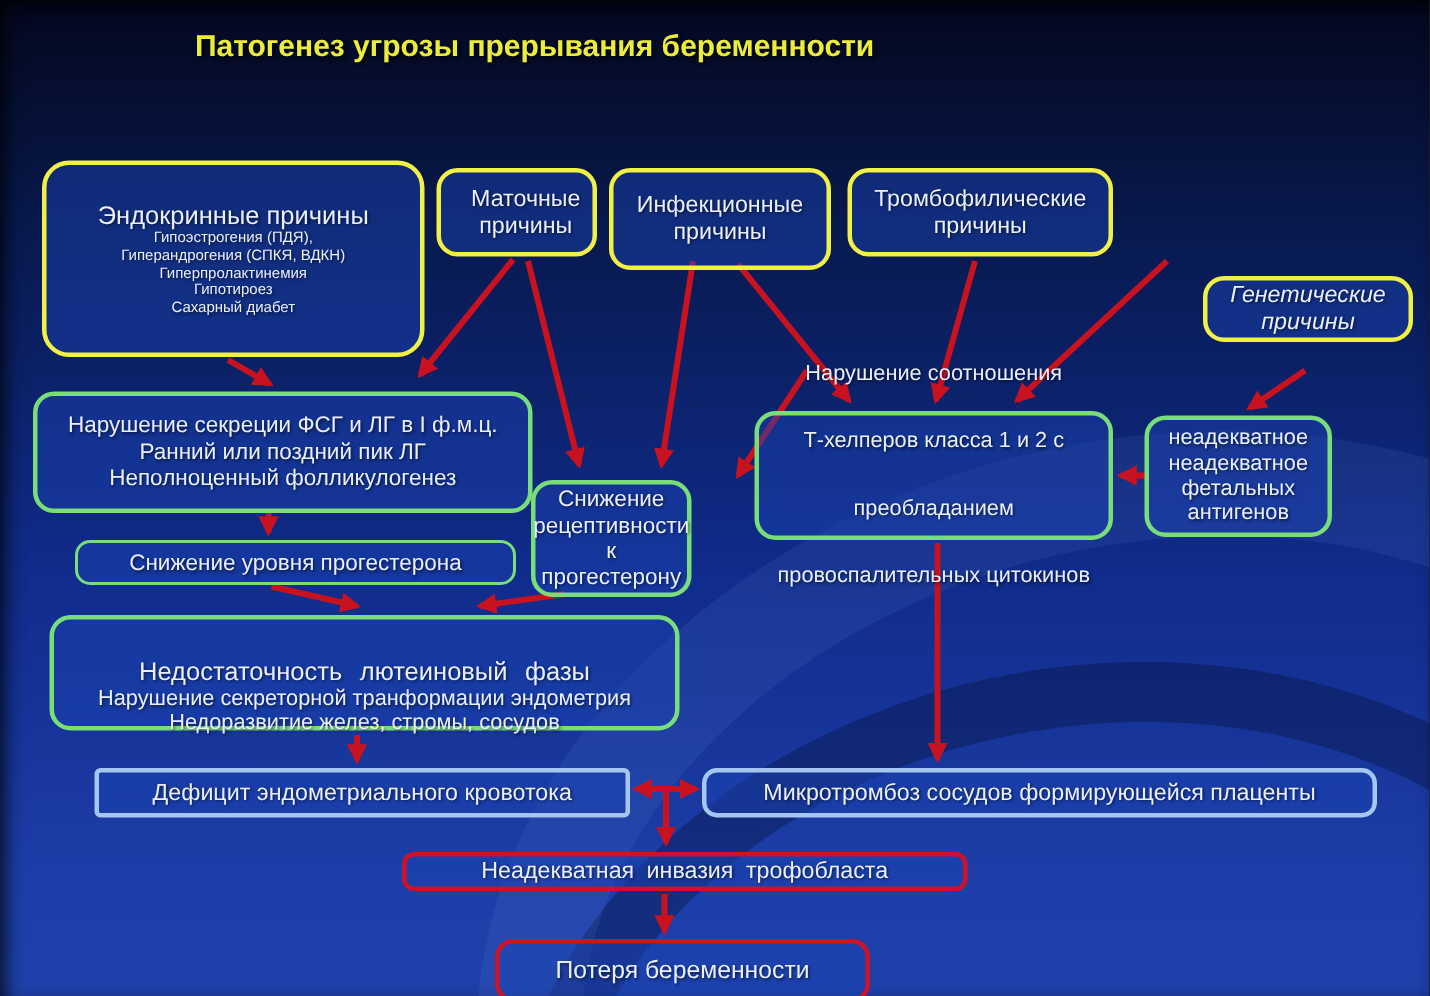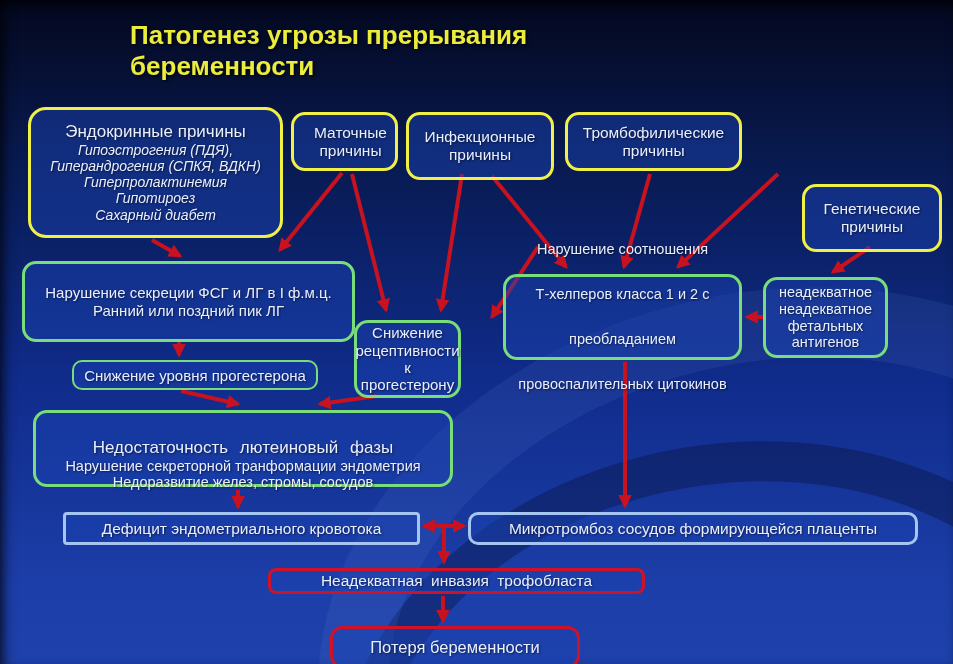--- a/index.html
+++ b/index.html
@@ -9,42 +9,42 @@
     overflow:hidden;
     font-family:"Liberation Sans","DejaVu Sans",sans-serif;
     background:linear-gradient(180deg,#04081e 0%,#081a50 24%,#102c8c 58%,#1c3ea8 88%,#1e41ab 100%);
     box-shadow:inset 10px 0 14px -8px rgba(0,0,0,.85), inset 0 10px 14px -8px rgba(0,0,0,.9);
   }
   .arc{position:absolute;border-radius:50%;pointer-events:none;z-index:1;}
   .arc1{right:-260px;bottom:-330px;width:760px;height:560px;border:70px solid rgba(120,160,240,.10);transform:rotate(-14deg);}
   .arc2{right:-180px;bottom:-420px;width:720px;height:560px;border:40px solid rgba(6,14,50,.35);transform:rotate(-10deg);}
   #title{
     position:absolute;left:130px;top:20px;width:480px;z-index:3;
-    font-size:26px;font-weight:bold;line-height:1.18;
+    font-size:20px;font-weight:bold;line-height:1.18;
     text-shadow:2px 2px 3px rgba(0,0,0,.65);
   }
   .node{
     position:absolute;z-index:3;
     display:flex;flex-direction:column;justify-content:center;align-items:center;
     text-align:center;color:#e9efff;
     background:rgba(28,66,178,.48);
     border:3px solid #fff;border-radius:14px;
     text-shadow:1px 1px 2px rgba(0,0,0,.55);
     box-sizing:border-box;padding:2px 4px;
   }
   .yellow{border-color:#f0f046;}
   .green{border-color:#79dd79;}
   .blue{border-color:#a6c6f2;}
   .red{border-color:#d01228;}
   .l{display:block;line-height:1.16;}
   .fs17{font-size:17px;}
   .fs155{font-size:15.5px;}
   .fs15{font-size:15px;}
   .fs145{font-size:14.5px;}
-  .fs14{font-size:14px;font-style:italic;}
+  .fs14{font-size:10px;}
   .fs165{font-size:16.5px;}
   .ws{word-spacing:7px;margin-top:32px;}
   .ws4{word-spacing:4px;}
   #arrows{position:absolute;left:0;top:0;z-index:2;}
 </style>
 </head>
 <body>
 
 <div id="slide">
 
@@ -94,27 +94,28 @@
 
   <div class="node yellow fs155" style="left:406px;top:112px;width:148px;height:68px;">
     <span>Инфекционные причины</span>
   </div>
 
   <div class="node yellow fs155" style="left:565px;top:112px;width:177px;height:59px;">
     <span>Тромбофилические причины</span>
   </div>
 
 
-  <div class="node yellow fs155" style="left:802px;top:184px;width:140px;height:68px;">
+  <div class="node yellow fs155" style="left:802px;top:184px;width:140px;height:44px;font-style:italic;">
     <span>Генетические причины</span>
   </div>
 
   <div class="node green" style="left:22px;top:261px;width:333px;height:81px;">
     <span class="l fs15">Нарушение секреции ФСГ и ЛГ в I ф.м.ц.</span>
     <span class="l fs15">Ранний или поздний пик ЛГ</span>
+    <span class="l fs15">Неполноценный фолликулогенез</span>
   </div>
 
   <div class="node green" style="left:354px;top:320px;width:107px;height:78px;">
     <span class="l fs15">Снижение</span>
     <span class="l fs15">рецептивности</span>
     <span class="l fs15">к прогестерону</span>
   </div>
 
   <div class="node green" style="left:503px;top:274px;width:239px;height:86px;gap:28px;">
     <span class="l fs145">Нарушение соотношения</span>
@@ -123,21 +124,21 @@
     <span class="l fs145">провоспалительных цитокинов</span>
   </div>
 
   <div class="node green" style="left:763px;top:277px;width:125px;height:81px;">
     <span class="l fs145">неадекватное</span>
     <span class="l fs145">неадекватное</span>
     <span class="l fs145">фетальных</span>
     <span class="l fs145">антигенов</span>
   </div>
 
-  <div class="node green fs15" style="left:72px;top:360px;width:246px;height:30px;border-radius:10px;border-width:2.5px;">
+  <div class="node green fs15" style="left:50px;top:360px;width:294px;height:30px;border-radius:10px;border-width:2.5px;">
     <span>Снижение уровня прогестерона</span>
   </div>
 
   <div class="node green" style="left:33px;top:410px;width:420px;height:77px;">
     <span class="l fs17 ws">Недостаточность лютеиновый фазы</span>
     <span class="l fs145">Нарушение секреторной транформации эндометрия</span>
     <span class="l fs145">Недоразвитие желез, стромы, сосудов</span>
   </div>
 
   <div class="node blue fs155" style="left:63px;top:512px;width:357px;height:33px;border-radius:4px;">

